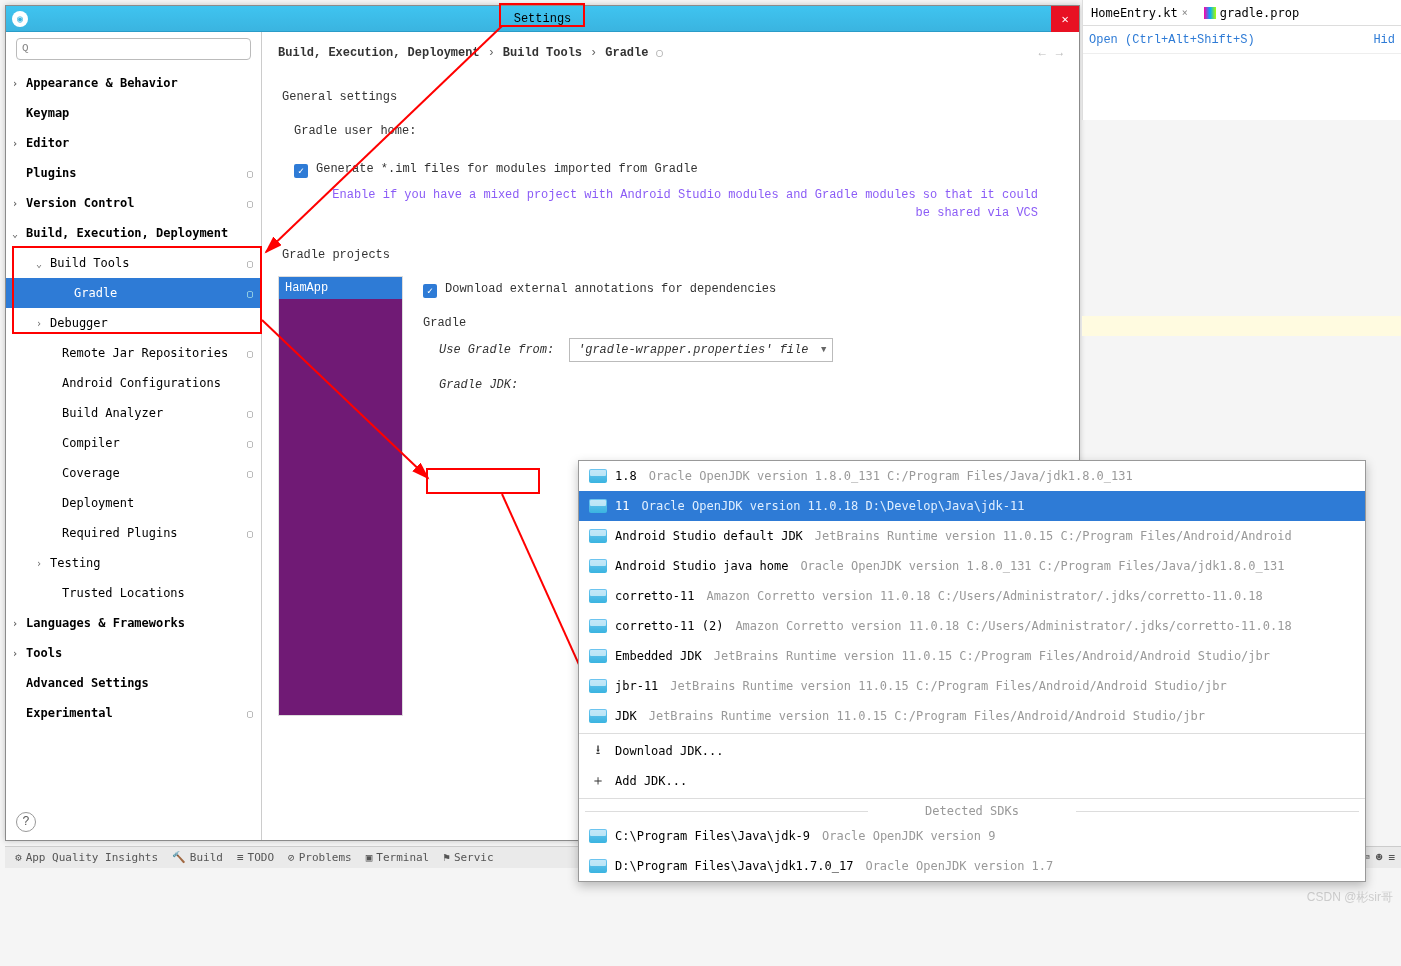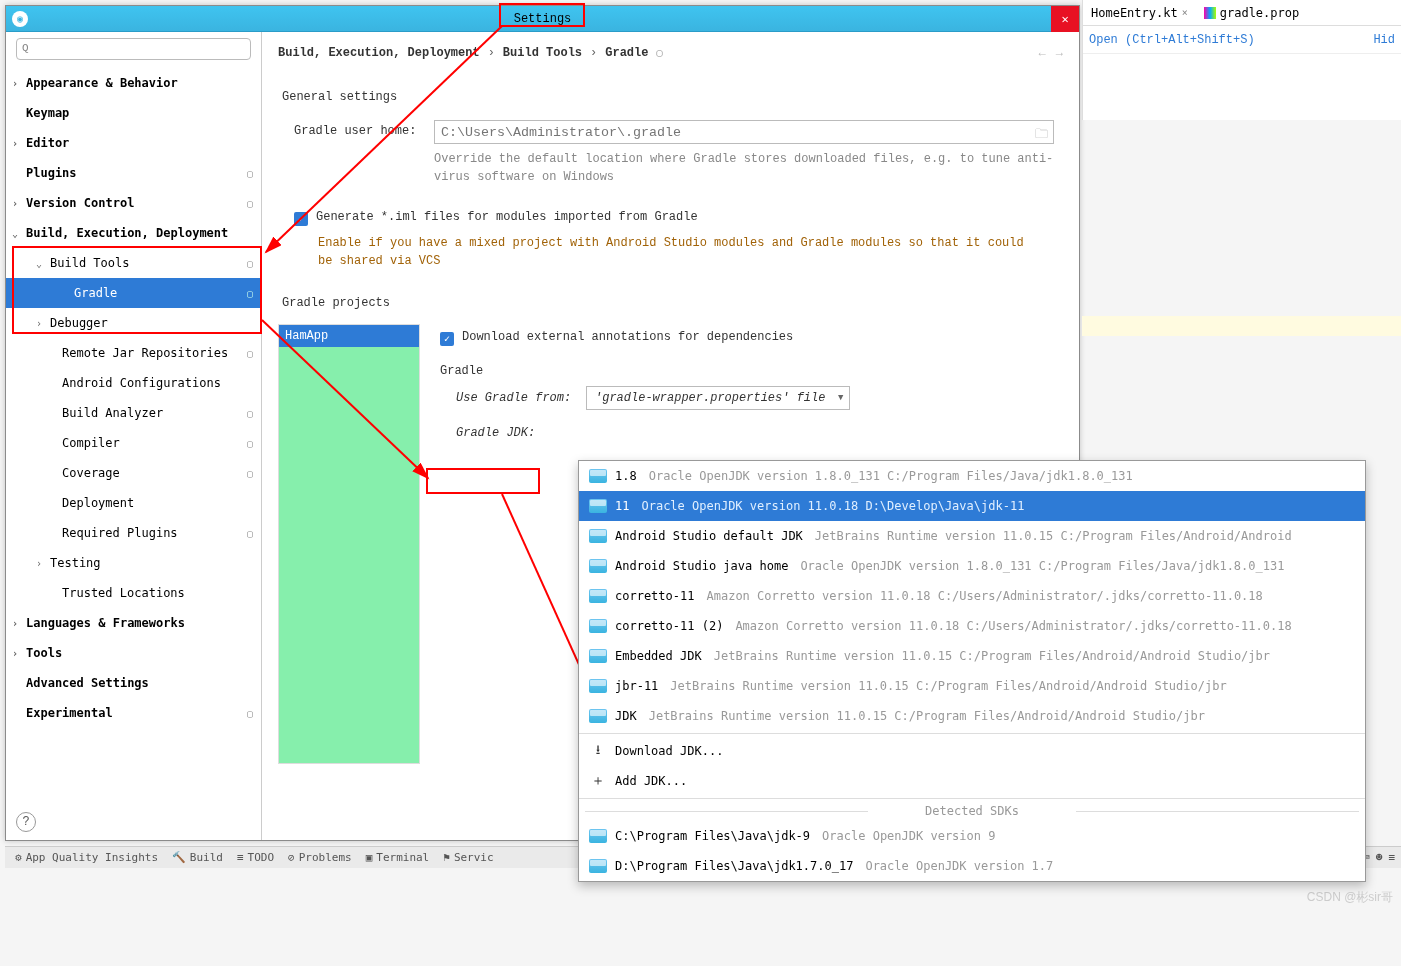--- a/index.html
+++ b/index.html
@@ -36,24 +36,24 @@
 .nav-arrows{ float:right; color:#bbb; display:flex; gap:10px; margin-left:auto;}
 .section-h { font-weight: normal; color:#333; margin: 16px 0 10px 4px; }
 .row { display:flex; align-items:flex-start; margin: 6px 0 18px 16px; gap: 10px;}
 .row-label { width: 130px; padding-top:4px;}
 .text-input { flex:1; height:24px; border:1px solid #bbb; padding:0 6px; font-family:inherit; color:#999; background:#fff; max-width:620px; position:relative;}
 .input-wrap{ position:relative; flex:1; max-width:620px;}
 .input-wrap .folder-icon{ position:absolute; right:6px; top:4px; color:#b0b0b0; font-size:13px;}
 .hint { color:#888; font-size:12px; margin-top:6px; max-width:620px; line-height:1.5;}
 .check-row { display:flex; align-items:flex-start; margin:6px 0 4px 16px; gap:8px;}
 .checkbox{ width:14px; height:14px; background:#2e7bd6; color:#fff; display:flex; align-items:center; justify-content:center; font-size:10px; margin-top:2px; border-radius:2px;}
-.sub-hint{ color:#a16207; margin:4px 0 10px 40px; line-height:1.5; max-width:720px;}
+.sub-hint{ color:#8b5cf6; margin:4px 0 10px 40px; line-height:1.5; max-width:720px;text-align:right;}
 
 .projects-split{ display:flex; margin-top:4px; gap:0; height:440px;}
-.proj-list{ width:142px; border:1px solid #ddd; background:#86efac;}
+.proj-list{ width:125px; border:1px solid #ddd; background:#701a75;}
 .proj-item{ background:#2e7bd6; color:#fff; padding:4px 6px;}
 .proj-right{ flex:1; padding-left:20px; display:flex; flex-direction:column;}
 .dropdown{ display:inline-flex; align-items:center; border:1px solid #bbb; height:24px; padding:0 24px 0 8px; background:#fff; position:relative; min-width:250px;}
 .dropdown .dd-arrow{ position:absolute; right:6px; color:#666; font-size:9px;}
 
 .gradle-row{ display:flex; align-items:center; margin:8px 16px; gap:10px;font-style:italic;}
 .gradle-row .lbl{ width:120px;}
 
 
 .jdk-popup{ position:absolute; left:578px; top:460px; width:788px; background:#fff; border:1px solid #999; box-shadow:0 4px 10px rgba(0,0,0,0.25); z-index:100; font-family:"Consolas",monospace;}
@@ -209,25 +209,20 @@
         <span class="gear-small">▢</span>
         <span class="nav-arrows">
             <span>←</span>
             <span>→</span>
           </span>
       </div>
 
       <div class="section-h">General settings</div>
       <div class="row">
         <div class="row-label">Gradle user home:</div>
-        <div class="input-wrap">
-          <input class="text-input" style="width: 100%;" placeholder="C:\Users\Administrator\.gradle">
-          <span class="folder-icon">🗀</span>
-          <div class="hint">Override the default location where Gradle stores downloaded files, e.g. to tune anti-virus software on Windows</div>
-        </div>
       </div>
       <div class="check-row">
         <div class="checkbox">✓</div>
         <div>Generate *.iml files for modules imported from Gradle</div>
       </div>
       <div class="sub-hint">Enable if you have a mixed project with Android Studio modules and Gradle modules so that it could be shared via VCS</div>
 
       <div class="section-h">Gradle projects</div>
       <div class="projects-split">
         <div class="proj-list">

